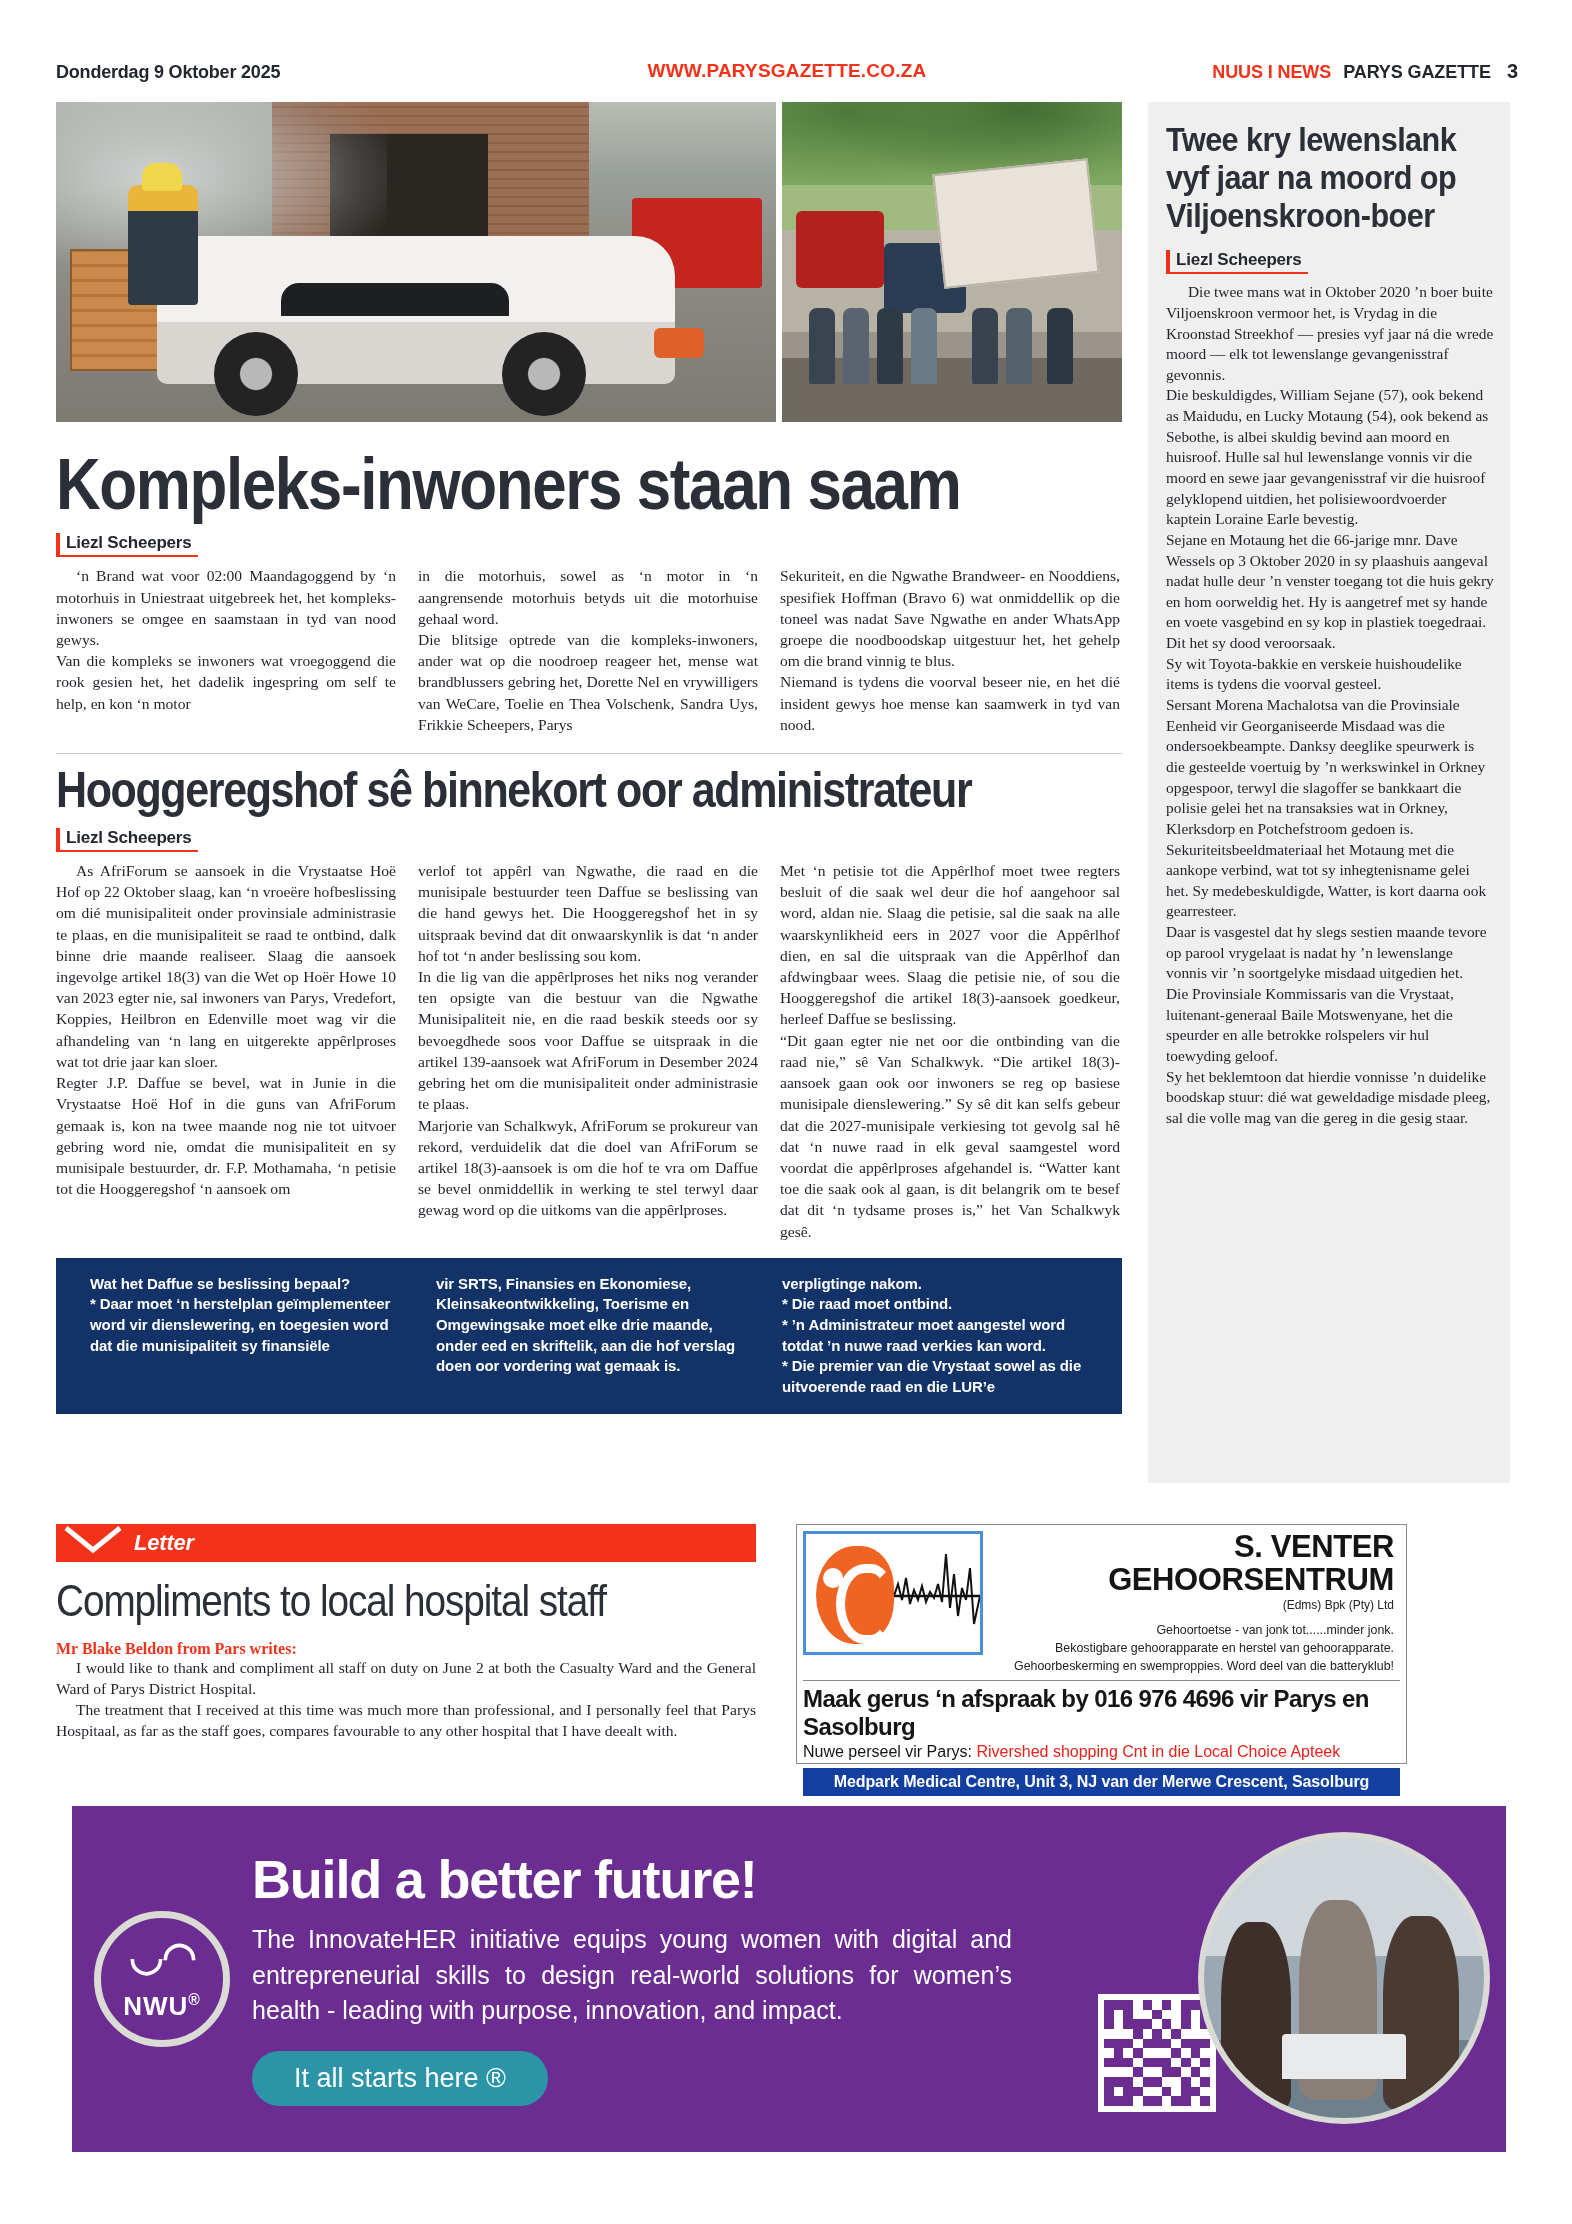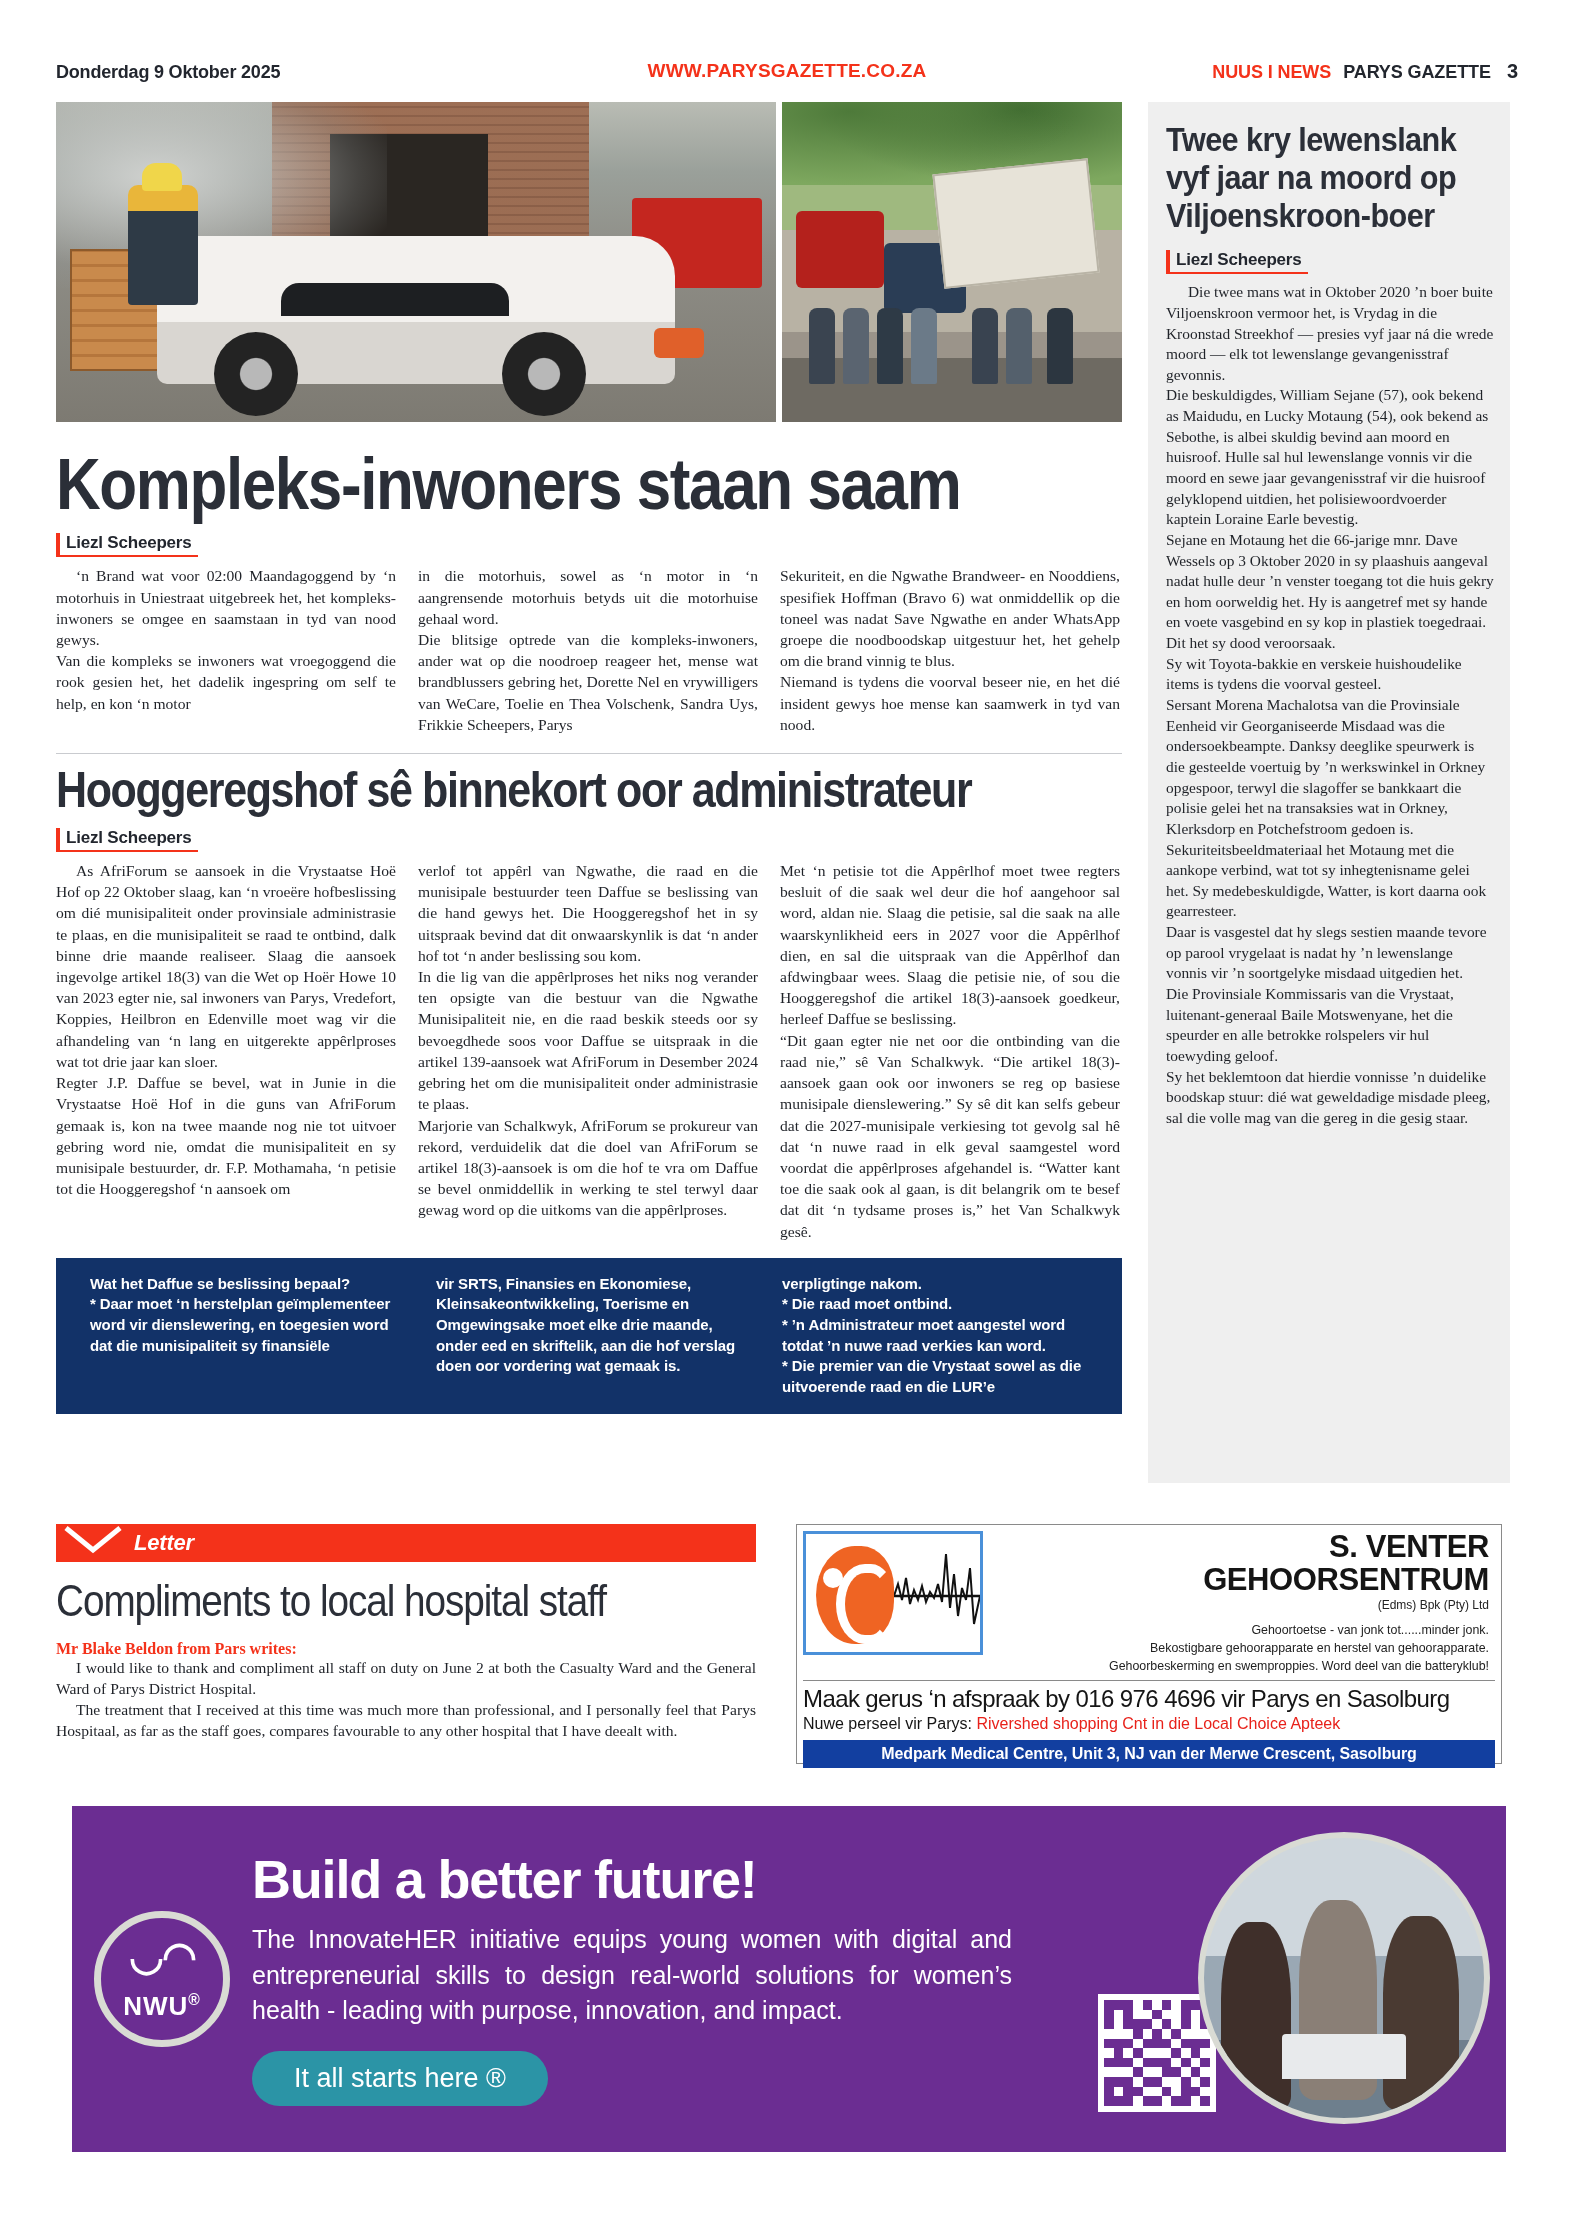--- a/index.html
+++ b/index.html
@@ -129,42 +129,42 @@
   .letter-head {
     font-size: 44px; font-weight: 400; color: #2b2f38; letter-spacing: -1.2px;
     transform: scaleX(0.88); transform-origin: left center; white-space: nowrap; margin-top: 14px;
   }
   .letter-lead { font-family:"Liberation Serif", serif; font-size:16px; font-weight:700; color:#f4321a; margin-top:14px; }
   .letter-body { font-family:"Liberation Serif", serif; font-size:15.6px; line-height:1.34; color:#1f2228; text-align:justify; }
   .letter-body p { text-indent: 20px; margin: 0; }
 
   
   .venter-ad {
-    position: absolute; left: 796px; top: 1524px; width: 706px; height: 240px;
+    position: absolute; left: 796px; top: 1524px; width: 611px; height: 240px;
     border: 1px solid #8a8a8a; background: #fff; padding: 6px;
   }
   .venter-top { display: flex; gap: 10px; }
   .venter-logo { width: 180px; height: 124px; border: 3px solid #4a90d9; background: #fff; position: relative; }
   .venter-ear {
     position: absolute; left: 10px; top: 12px; width: 78px; height: 98px; border-radius: 50% 42% 44% 50%;
     background: #ef6423;
   }
   .venter-ear::before {
     content:''; position:absolute; left:20px; top:18px; width:40px; height:62px;
     border: 9px solid #fff; border-radius: 50% 40% 40% 50%; border-right-color: transparent;
   }
   .venter-ear::after { content:''; position:absolute; left:7px; top:22px; width:20px; height:20px; background:#fff; border-radius:50%; }
   .venter-wave { position:absolute; left: 88px; top: 10px; width: 86px; height: 104px; }
   .venter-right { flex: 1; text-align: right; padding-right: 6px; }
   .venter-name { font-size: 31px; font-weight: 800; color: #151515; line-height: 1.05; letter-spacing: -0.4px; }
   .venter-name2 { font-size: 31px; font-weight: 800; color: #151515; line-height: 1.05; letter-spacing: -0.4px; }
   .venter-edms { font-size: 12px; color: #222; margin-top: 2px; }
   .venter-desc { font-size: 12.4px; color: #222; line-height: 1.45; margin-top: 10px; }
   .venter-phone {
-    font-size: 24px; font-weight: 400; color: #151515; letter-spacing: -0.6px; margin-top: 4px;
+    font-size: 24px; font-weight: 700; color: #151515; letter-spacing: -0.6px; margin-top: 4px;
     border-top: 1px solid #8a8a8a; padding-top: 4px;
   }
   .venter-prem { font-size: 16px; color: #151515; margin-top: 2px; padding-bottom: 3px; }
   .venter-prem .hl { color: #e8211a; font-weight: 400; }
   .venter-addr {
     background: #123fa0; color: #fff; font-size: 16px; font-weight: 700;
     text-align: center; padding: 5px 0; margin-top: 4px; letter-spacing: -0.1px;
   }
 
   

